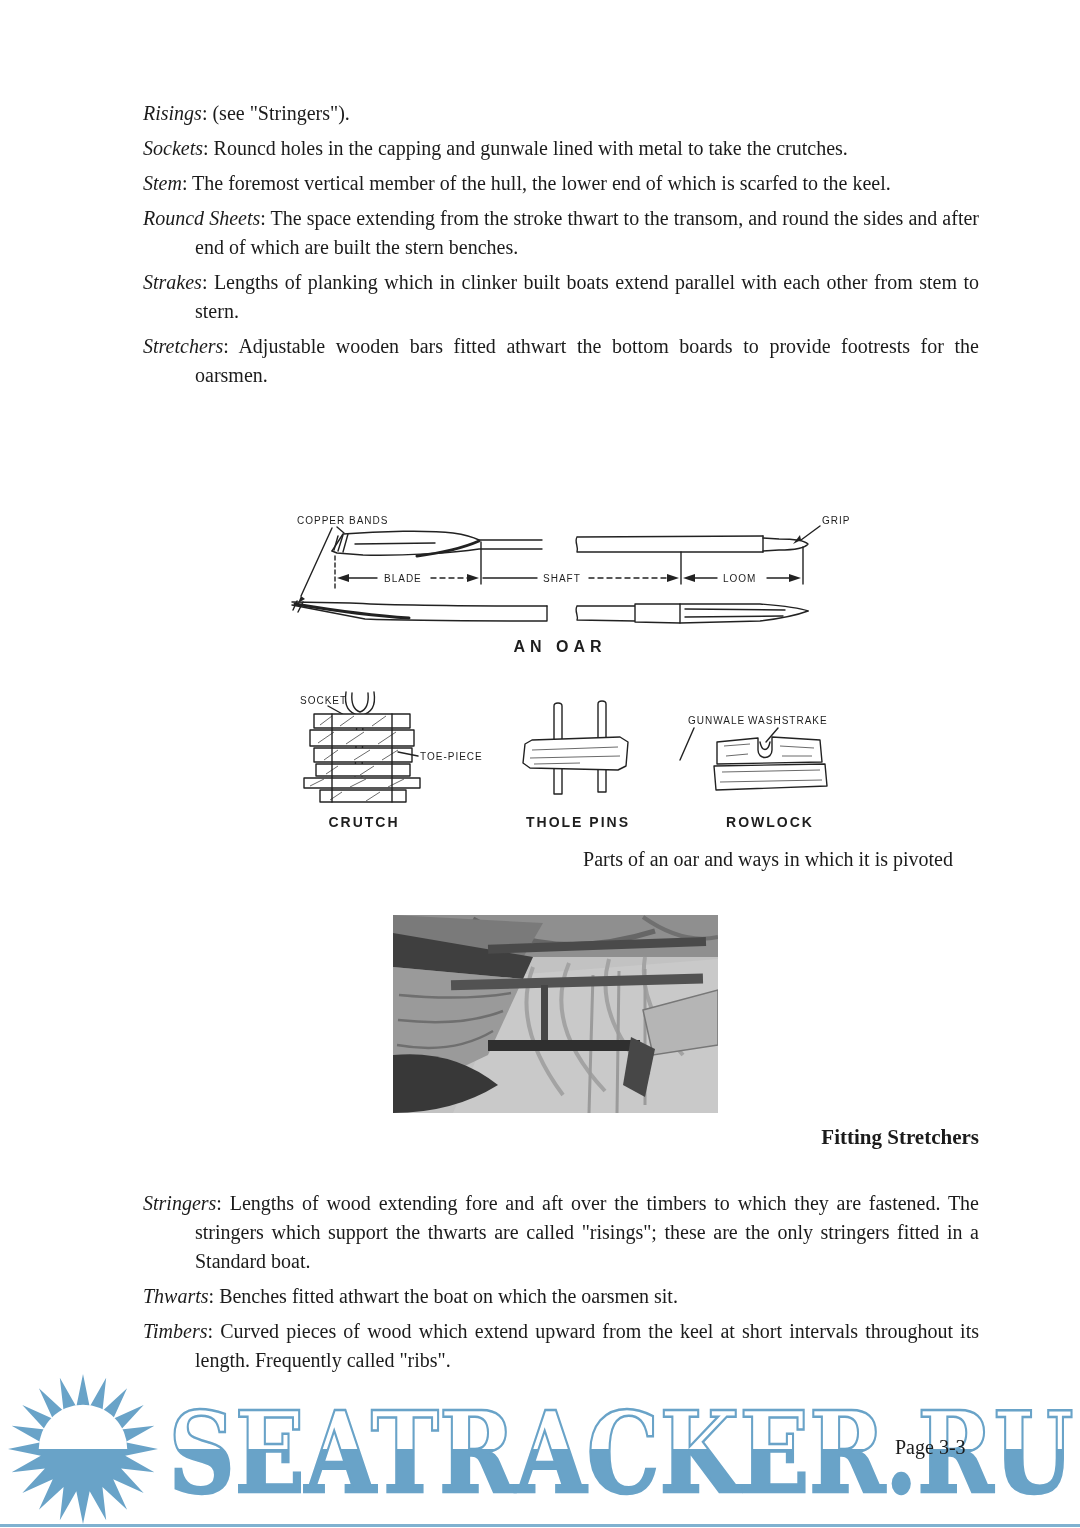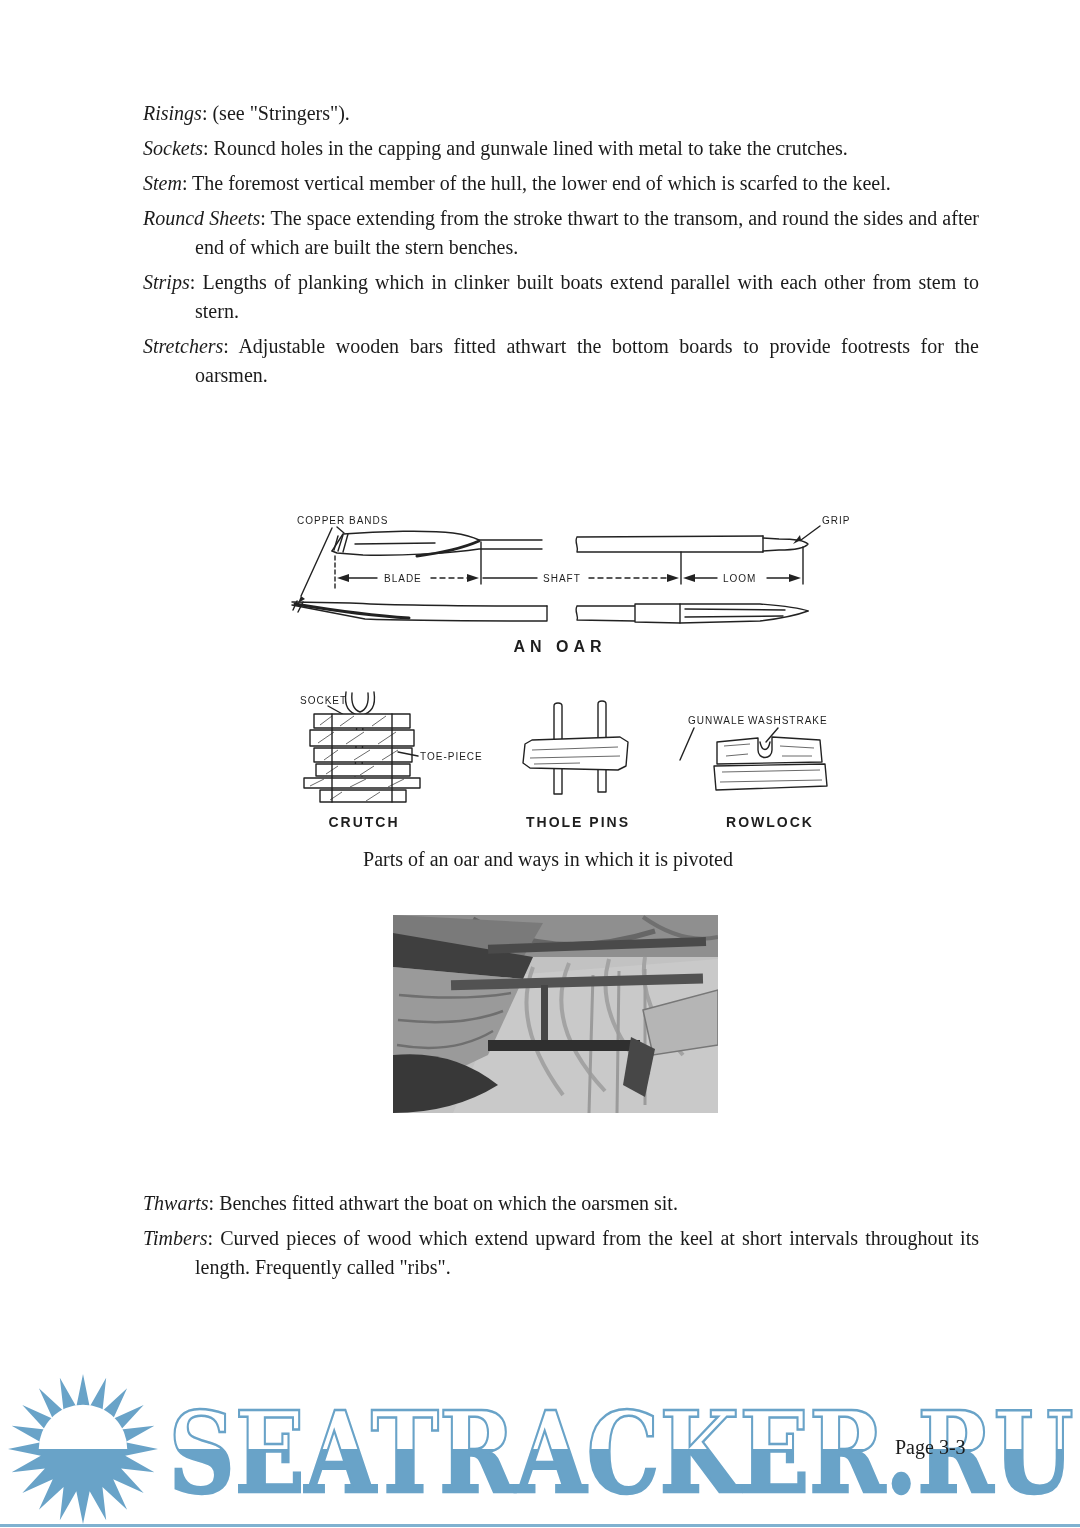--- a/index.html
+++ b/index.html
@@ -6,21 +6,21 @@
   #page{
     position:relative;width:1080px;height:1528px;background:#ffffff;
     overflow:hidden;font-family:"Liberation Serif",serif;color:#1b1b1b;
   }
   .gloss{position:absolute;left:143px;width:836px;font-size:20px;line-height:29px;}
   .gloss p{margin:0 0 6px 0;padding-left:52px;text-indent:-52px;text-align:justify;}
   .gloss i{}
   #gloss-top{top:99px;}
   #gloss-bottom{top:1189px;}
   .figcaption{
-    position:absolute;left:143px;width:810px;text-align:center;
+    position:absolute;left:143px;width:810px;text-align:right;
     font-size:20px;line-height:26px;
   }
   #oar-caption{top:846px;}
   #photo-caption{top:1124px;left:143px;width:836px;font-weight:bold;font-size:21px;}
   .sketch{position:absolute;}
   .sketch text{font-family:"Liberation Sans",sans-serif;fill:#1e1e1e;}
   .lbl{font-size:10px;letter-spacing:1px;}
   .cap{font-size:14px;font-weight:bold;letter-spacing:2px;}
   .ink{stroke:#222;fill:none;stroke-width:1.4;stroke-linecap:round;stroke-linejoin:round;}
   .inkf{stroke:#222;fill:#ffffff;stroke-width:1.4;stroke-linejoin:round;}
@@ -37,21 +37,21 @@
 </head>
 <body>
 
 <div id="page">
 
   <div id="gloss-top" class="gloss z2">
     <p><i>Risings</i><span>: (see "Stringers").</span></p>
     <p><i>Sockets</i><span>: Rouncd holes in the capping and gunwale lined with metal to take the crutches.</span></p>
     <p><i>Stem</i><span>: The foremost vertical member of the hull, the lower end of which is scarfed to the keel.</span></p>
     <p><i>Rouncd Sheets</i><span>: The space extending from the stroke thwart to the transom, and round the sides and after end of which are built the stern benches.</span></p>
-    <p><i>Strips</i><span>: Lengths of planking which in clinker built boats extend parallel with each other from stem to stern.</span></p>
+    <p><i>Strakes</i><span>: Lengths of planking which in clinker built boats extend parallel with each other from stem to stern.</span></p>
     <p><i>Stretchers</i><span>: Adjustable wooden bars fitted athwart the bottom boards to provide footrests for the oarsmen.</span></p>
   </div>
 
   <svg id="oar-svg" class="sketch z2" style="left:285px;top:500px;" width="600" height="165" viewBox="0 0 600 165">
 
     <text class="lbl" x="12" y="24">COPPER BANDS</text>
     <text class="lbl" x="537" y="24">GRIP</text>
 
     <path class="ink" d="M52,27 L59,33"></path>
     <path class="ink" d="M47,28 L16,96"></path>
@@ -153,22 +153,24 @@
     <path d="M200,60 L196,198 M226,56 L224,198 M252,54 L252,190" stroke="#9b9b9b" stroke-width="3" fill="none"></path>
     <polygon points="250,95 325,75 325,130 260,140" fill="#b5b5b5" stroke="#777" stroke-width="1.5"></polygon>
     <rect x="95" y="26" width="218" height="9" fill="#4a4a4a" transform="rotate(-2 200 30)"></rect>
     <rect x="58" y="62" width="252" height="10" fill="#525252" transform="rotate(-1.5 180 67)"></rect>
     <rect x="148" y="70" width="7" height="60" fill="#454545"></rect>
     <rect x="95" y="125" width="152" height="11" fill="#2f2f2f"></rect>
     <polygon points="238,122 262,134 252,182 230,170" fill="#474747"></polygon>
     <path d="M0,140 Q60,134 105,170 Q60,198 0,198 Z" fill="#383838"></path>
   </svg>
 
+  <div id="photo-caption" class="figcaption z2">Fitting Stretchers</div>
 
   <div id="gloss-bottom" class="gloss z2">
+    <p><i>Stringers</i><span>: Lengths of wood extending fore and aft over the timbers to which they are fastened. The stringers which support the thwarts are called "risings"; these are the only stringers fitted in a Standard boat.</span></p>
     <p><i>Thwarts</i><span>: Benches fitted athwart the boat on which the oarsmen sit.</span></p>
     <p><i>Timbers</i><span>: Curved pieces of wood which extend upward from the keel at short intervals throughout its length. Frequently called "ribs".</span></p>
   </div>
 
   <svg id="watermark" width="917" height="112" viewBox="0 0 917 112">
     <defs>
       <linearGradient id="wave" x1="0" y1="0" x2="0" y2="1">
         <stop offset="0" stop-color="#ffffff"></stop>
         <stop offset="0.47" stop-color="#ffffff"></stop>
         <stop offset="0.47" stop-color="#69a3c8"></stop>

